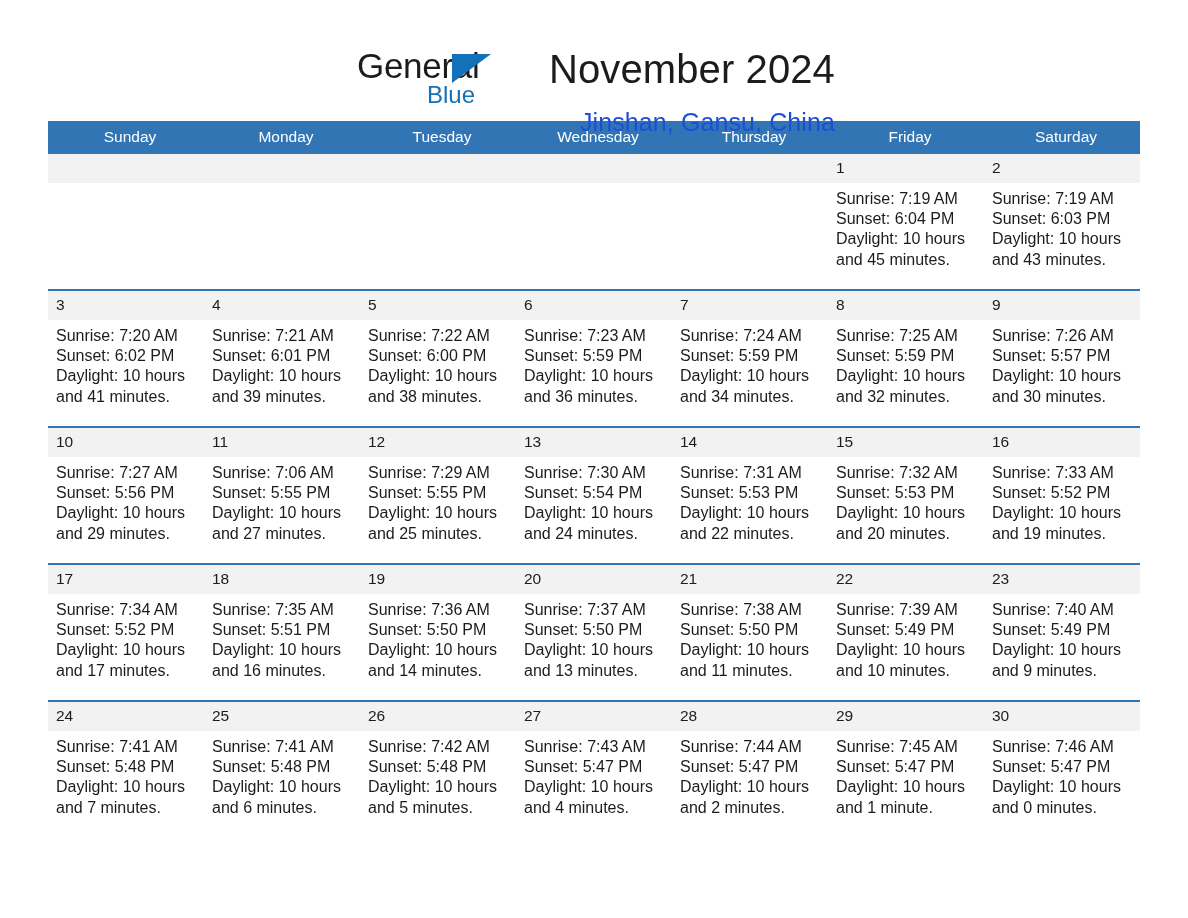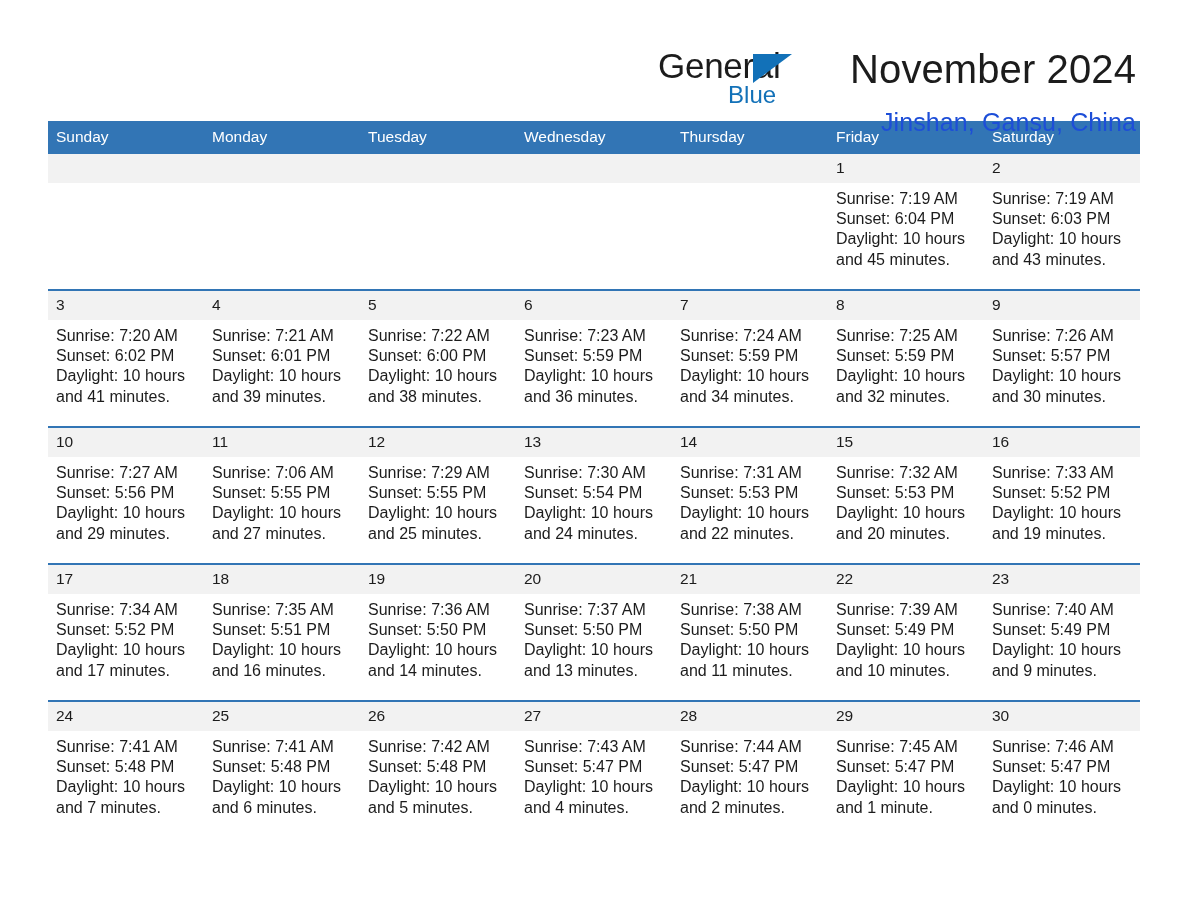--- a/index.html
+++ b/index.html
@@ -20,21 +20,21 @@
     width: 1188px;
     height: 918px;
     box-sizing: border-box;
     padding: 0 48px;
   }
 
   
   .topbar {
     display: flex;
     align-items: flex-start;
-    justify-content: flex-end;
+    justify-content: center;
     padding-top: 46px;
     height: 104px;
     box-sizing: border-box;
   }
   .logo {
     position: relative;
     width: 200px;
     height: 68px;
     user-select: none;
   }
@@ -91,21 +91,21 @@
     margin-top: 17px;
     width: 1092px;
     border-collapse: collapse;
     table-layout: fixed;
   }
   .calendar th {
     background: #3275b5;
     color: #ffffff;
     font-weight: 400;
     font-size: 15.5px;
-    text-align: left;
+    text-align: center;
     padding: 7px 0 8px 8px;
     line-height: 18px;
   }
   .calendar td {
     vertical-align: top;
     padding: 0;
     width: 156px;
     height: 135px;
     background: #ffffff;
     border-top: 2px solid #3275b5;

